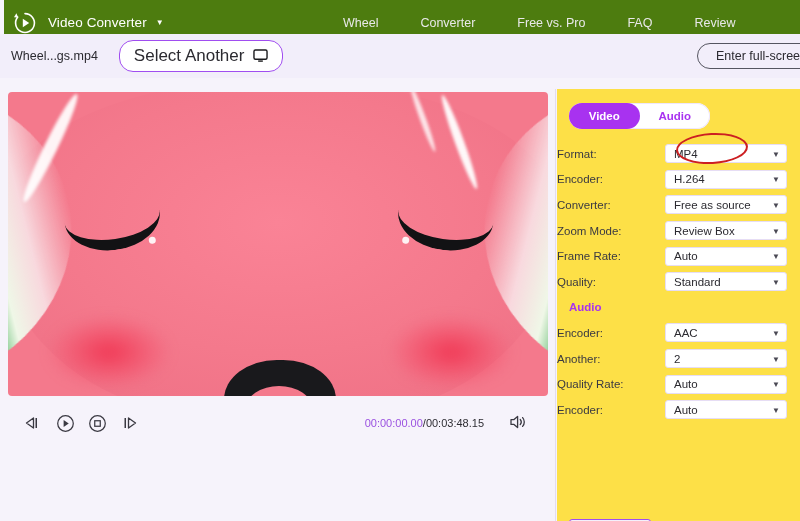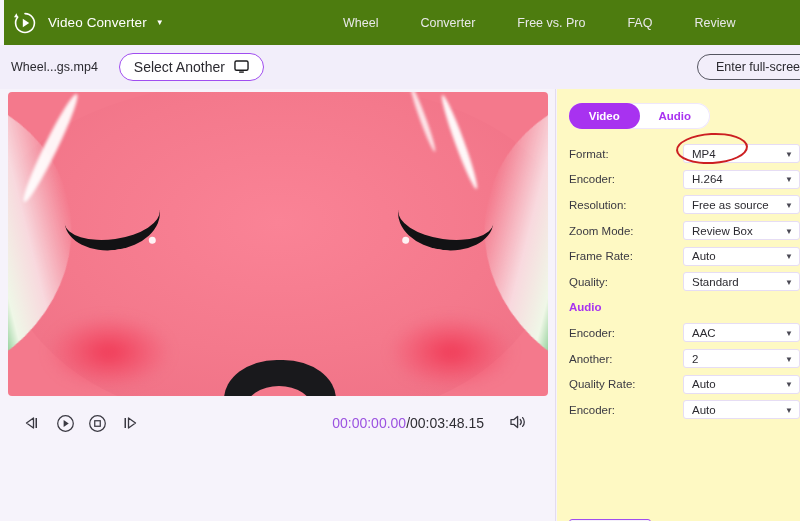--- a/index.html
+++ b/index.html
@@ -47,31 +47,31 @@
   }
   .btn-upload {
     margin-left: 18px; margin-right: -12px;
     background: #a832f0; color: #ffffff; font-size: 12.5px; font-weight: bold;
     border: none; border-radius: 4px; padding: 8px 18px; cursor: pointer;
     white-space: nowrap;
   }
 
   
   .subheader {
-    position: absolute; top: 45px; left: 0; width: 800px; height: 44px;
+    position: absolute; top: 34px; left: 0; width: 800px; height: 44px;
     background: #f2eefa;
     display: flex; align-items: center;
   }
   .file-name {
     margin-left: 11px; font-size: 12.5px; color: #2b2a30;
   }
   .btn-select-another {
     margin-left: 21px;
     border: 1.3px solid #a04df0; border-radius: 14px;
-    background: #ffffff; color: #2b2a30; font-size: 14px;
+    background: #ffffff; color: #2b2a30; font-size: 17px;
     padding: 5px 14px; cursor: pointer;
     display: inline-flex; align-items: center; gap: 9px;
   }
   .btn-fullscreen {
     position: absolute; right: -26px; top: 9px;
     border: 1.1px solid #555560; border-radius: 13px;
     background: #f2eefa; color: #2b2a30; font-size: 12.5px;
     padding: 5px 18px; cursor: pointer; white-space: nowrap;
   }
 
@@ -164,54 +164,53 @@
   .controls {
     position: absolute; top: 318px; left: 0; width: 556px; height: 32px;
     display: flex; align-items: center;
   }
   .ctrl-icons { display: flex; align-items: center; gap: 10px; margin-left: 22px; }
   .ctrl-btn {
     width: 22px; height: 22px; cursor: pointer;
     display: flex; align-items: center; justify-content: center;
   }
   .time-readout {
-    position: absolute; right: 72px; font-size: 14px; white-space: nowrap;
+    position: absolute; right: 72px; font-size: 11px; white-space: nowrap;
   }
   .time-cur { color: #9b52e0; }
   .time-tot { color: #2e2d33; }
   .vol-btn { position: absolute; right: 28px; cursor: pointer; width: 20px; height: 20px; }
 
   
   .timeline-area { position: absolute; top: 352px; left: 0; width: 556px; height: 80px; }
 
   
   .settings {
     position: absolute; top: 89px; left: 557px; width: 243px; height: 432px;
-    background: #fef9c3;
+    background: #fde047;
   }
   .tabs {
     position: absolute; top: 14px; left: 12px;
     width: 141px; height: 26px;
     background: #ffffff; border-radius: 13px;
     display: flex; align-items: center; padding: 0;
     box-shadow: 0 0 0 1px #efe7fb inset;
   }
   .tab {
     flex: 1; height: 26px; border-radius: 13px;
     display: flex; align-items: center; justify-content: center;
     font-size: 11.5px; font-weight: bold; cursor: pointer;
   }
   .tab.active { background: #a832f0; color: #ffffff; }
   .tab.inactive { color: #a832f0; }
 
   .rows { position: absolute; top: 52px; left: 0; width: 243px; }
   .row {
     height: 25.6px; display: flex; align-items: center;
-    padding-left: 12px;
-    gap: 6px;
+    padding-left: 0;
   }
   .row-label {
     width: 108px; font-size: 11.5px; color: #3a3942; flex: 0 0 108px;
   }
   .select {
     position: relative; width: 122px; height: 19px;
     background: #ffffff; border: 1px solid #e6ddf4; border-radius: 3px;
     display: flex; align-items: center;
     font-size: 11.5px; color: #2b2a30; padding-left: 8px; cursor: pointer;
   }
@@ -368,21 +367,21 @@
 
       <div class="row">
         <span class="row-label">Encoder:</span>
         <div class="select">
           <span>H.264</span>
           <span class="caret">▼</span>
         </div>
       </div>
 
       <div class="row">
-        <span class="row-label">Resolution:</span>
+        <span class="row-label">Converter:</span>
         <div class="select">
           <span>Free as source</span>
           <span class="caret">▼</span>
         </div>
       </div>
 
       <div class="row">
         <span class="row-label">Zoom Mode:</span>
         <div class="select">
           <span>Review Box</span>

